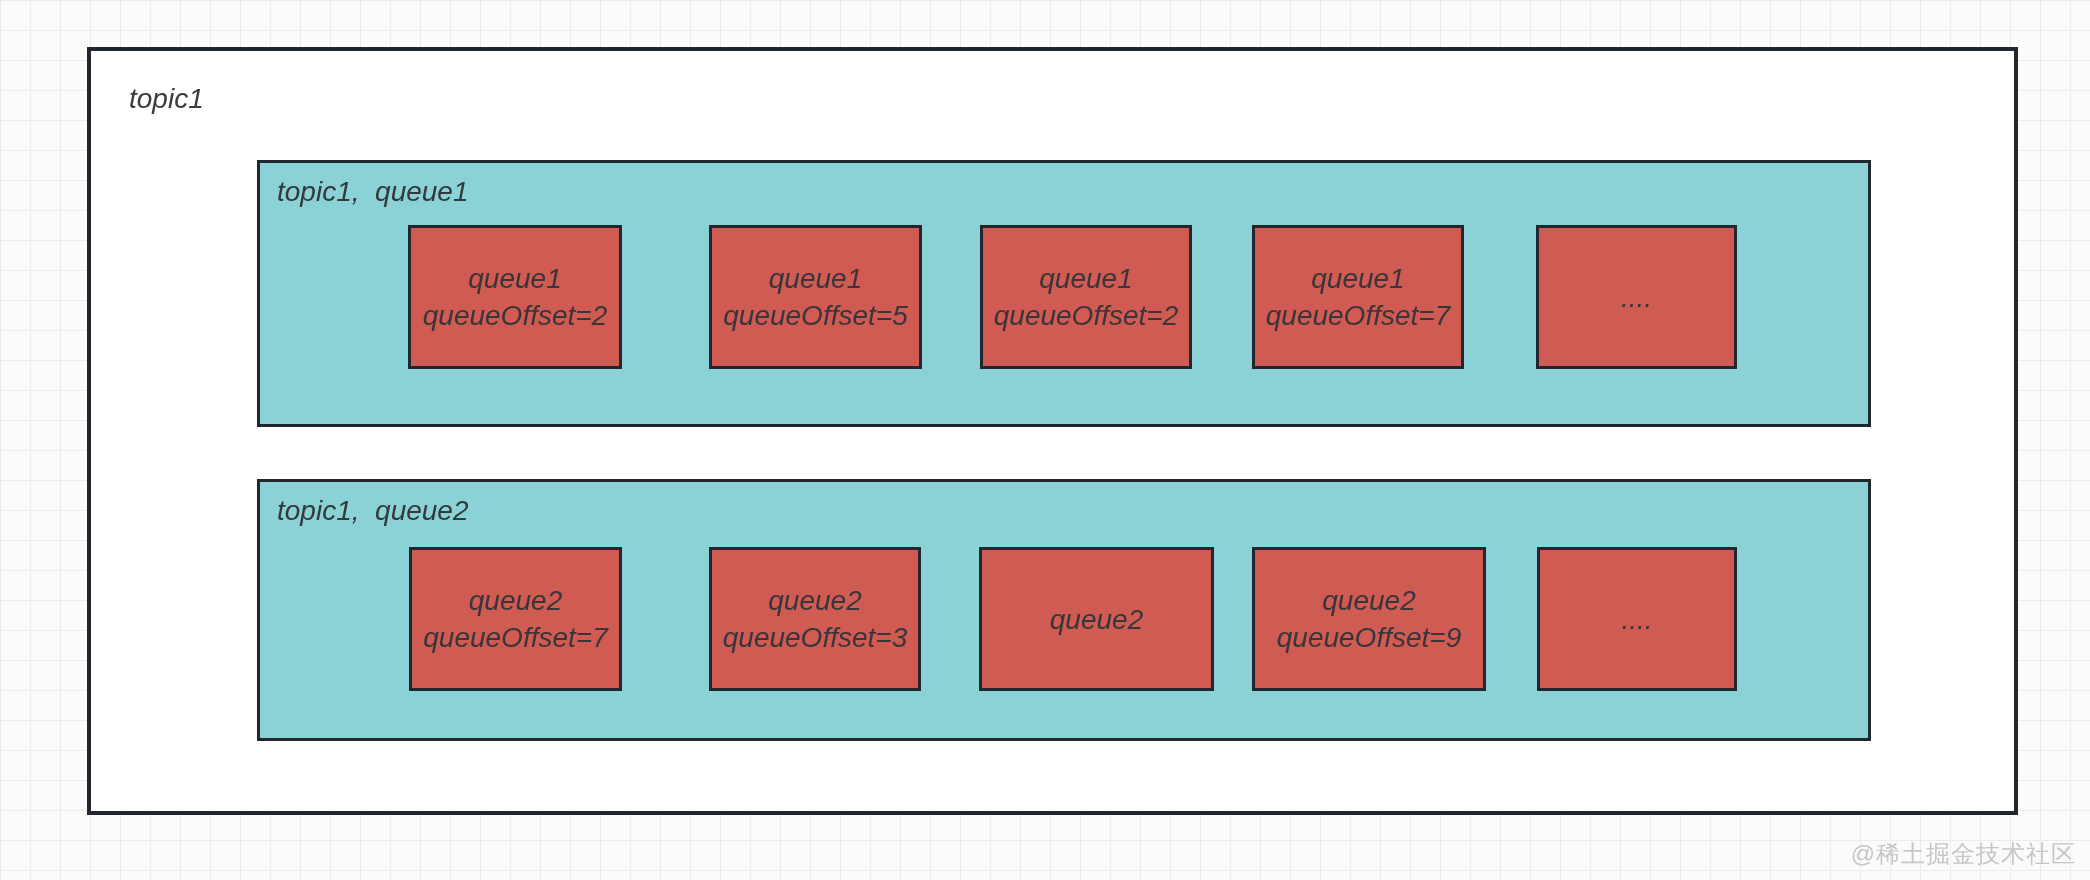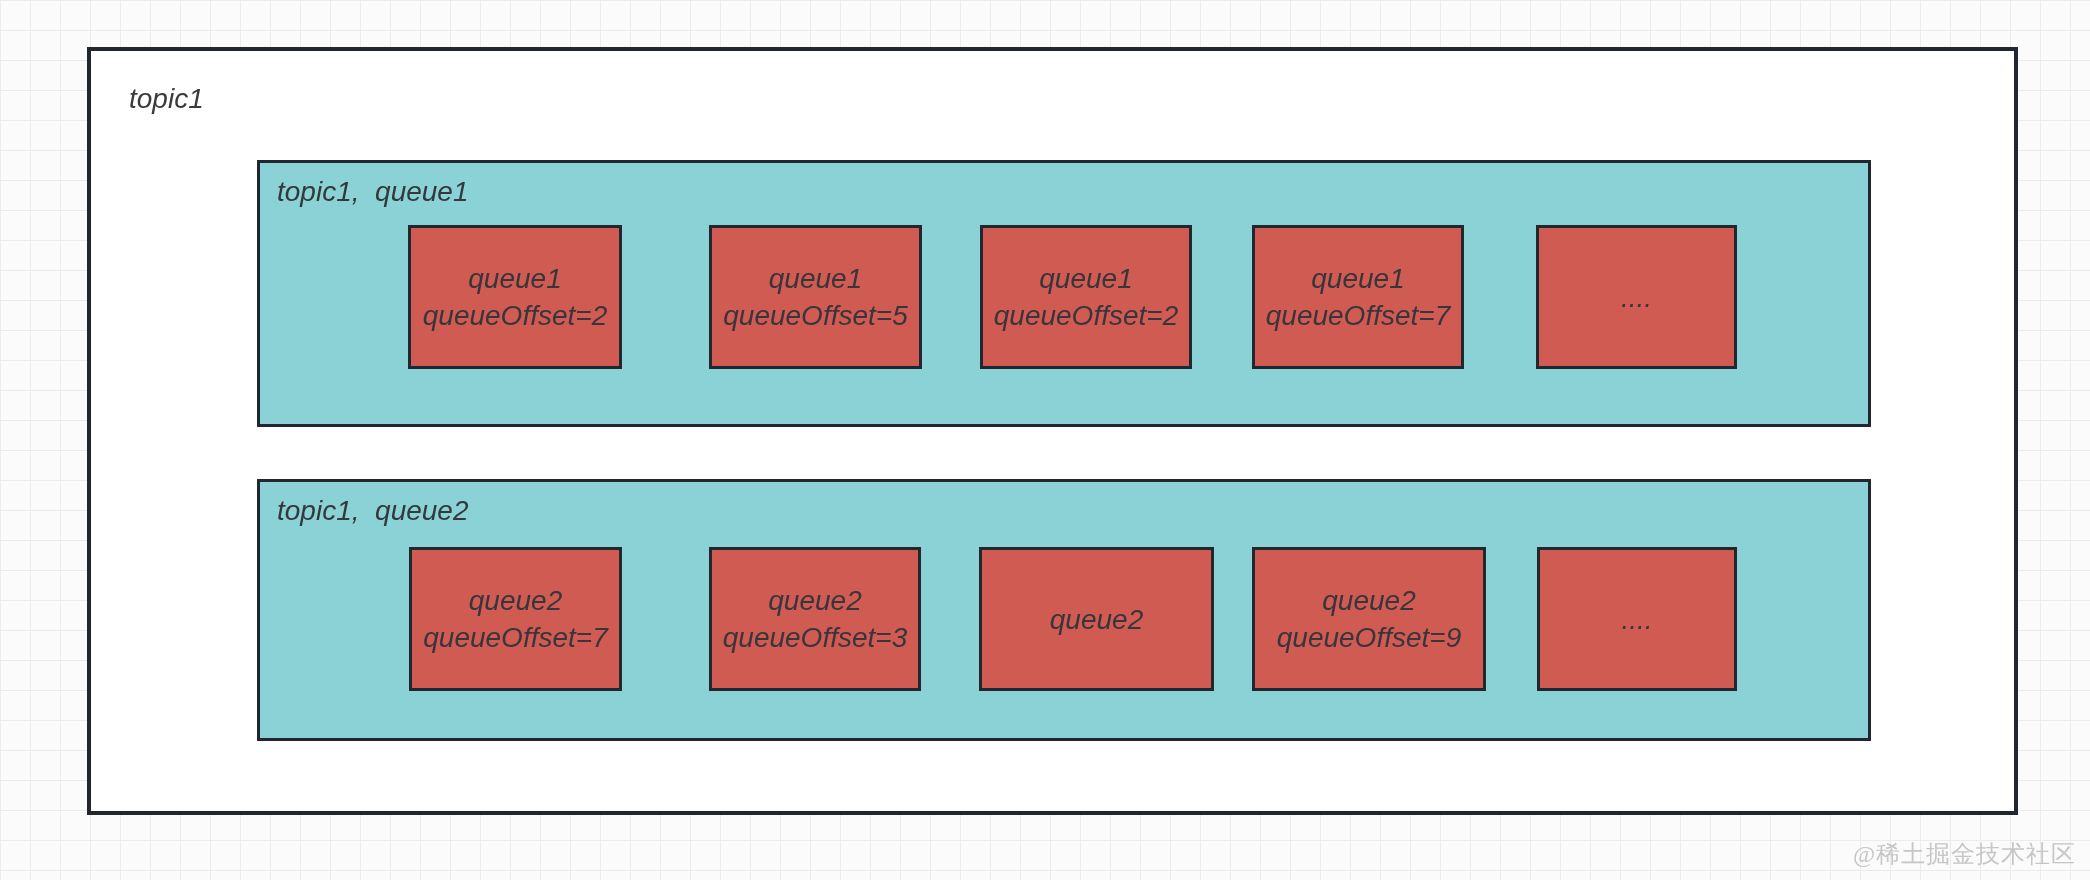--- a/index.html
+++ b/index.html
@@ -84,21 +84,20 @@
   .g2 .c2 { left: 719px;  width: 235px; }
   .g2 .c3 { left: 992px;  width: 234px; }
   .g2 .c4 { left: 1277px; width: 200px; }
   .watermark {
     position: absolute;
     right: 14px;
     bottom: 10px;
     font-size: 24px;
     color: #c6c6c6;
     letter-spacing: 1px;
-    font-family: Liberation Serif, serif;
   }
 </style>
 </head>
 <body>
 
 <div id="canvas">
 
   <div class="outer-box">
     <div class="outer-label">topic1</div>
 

